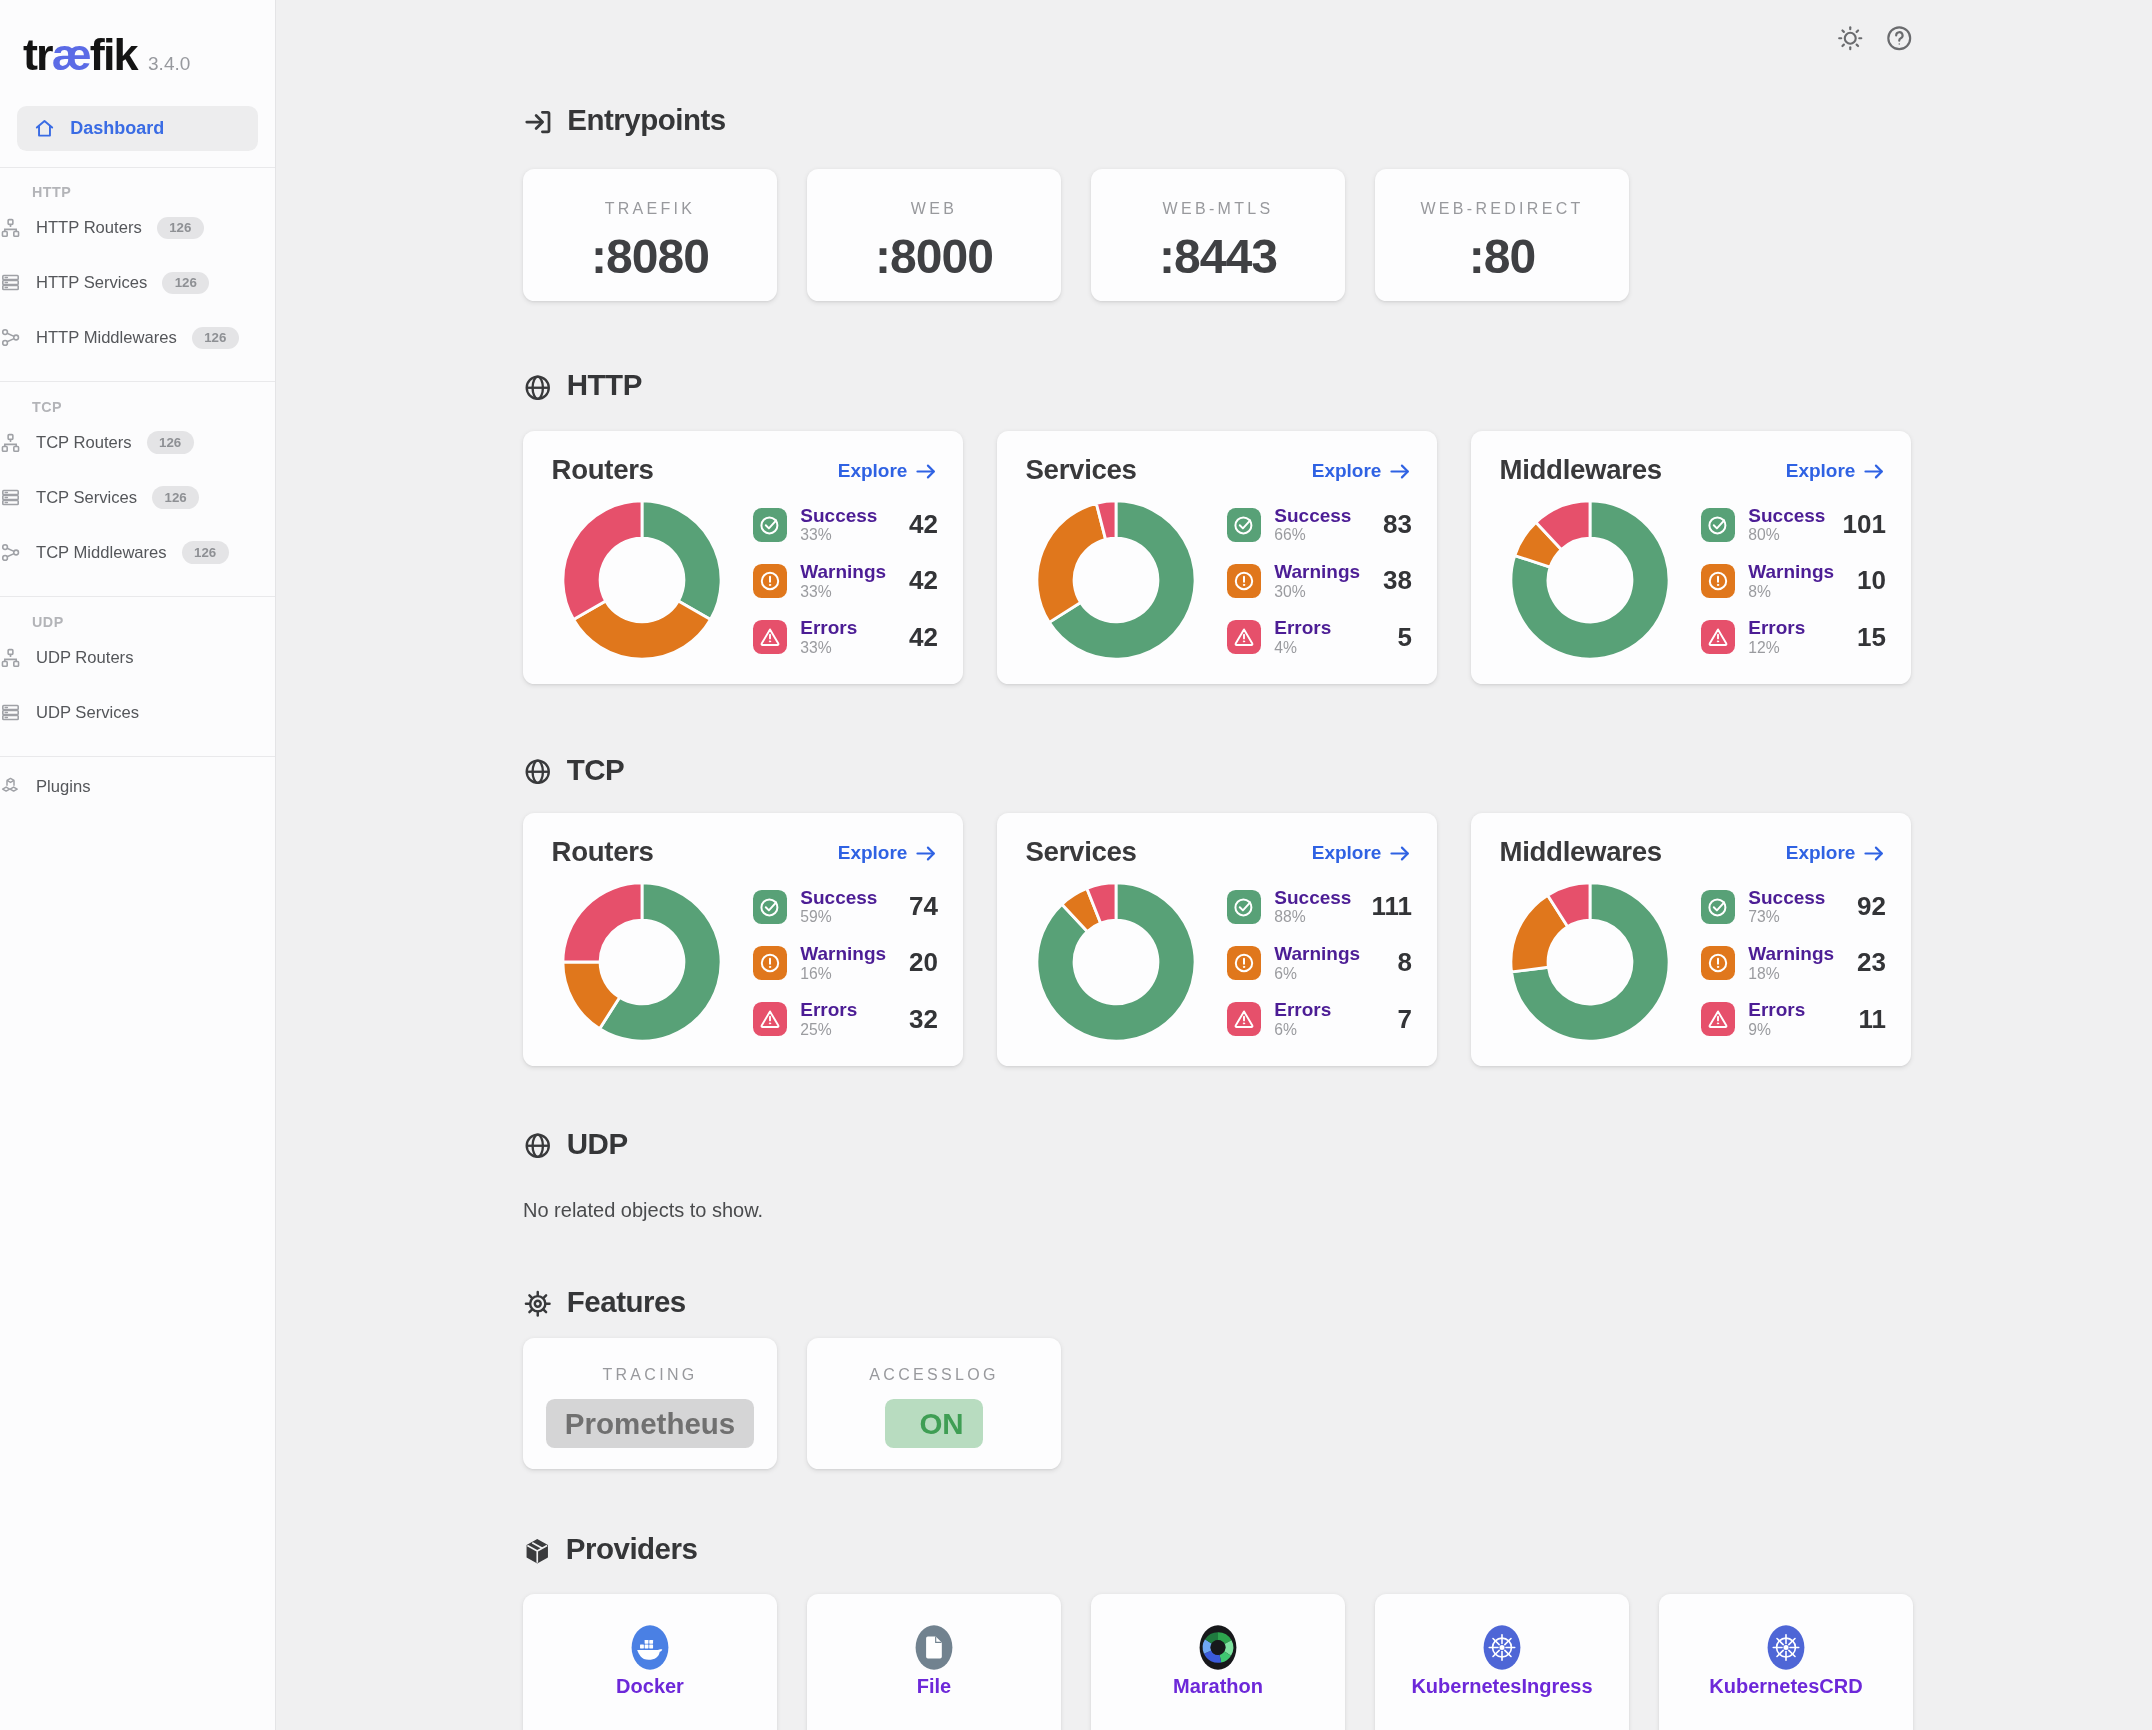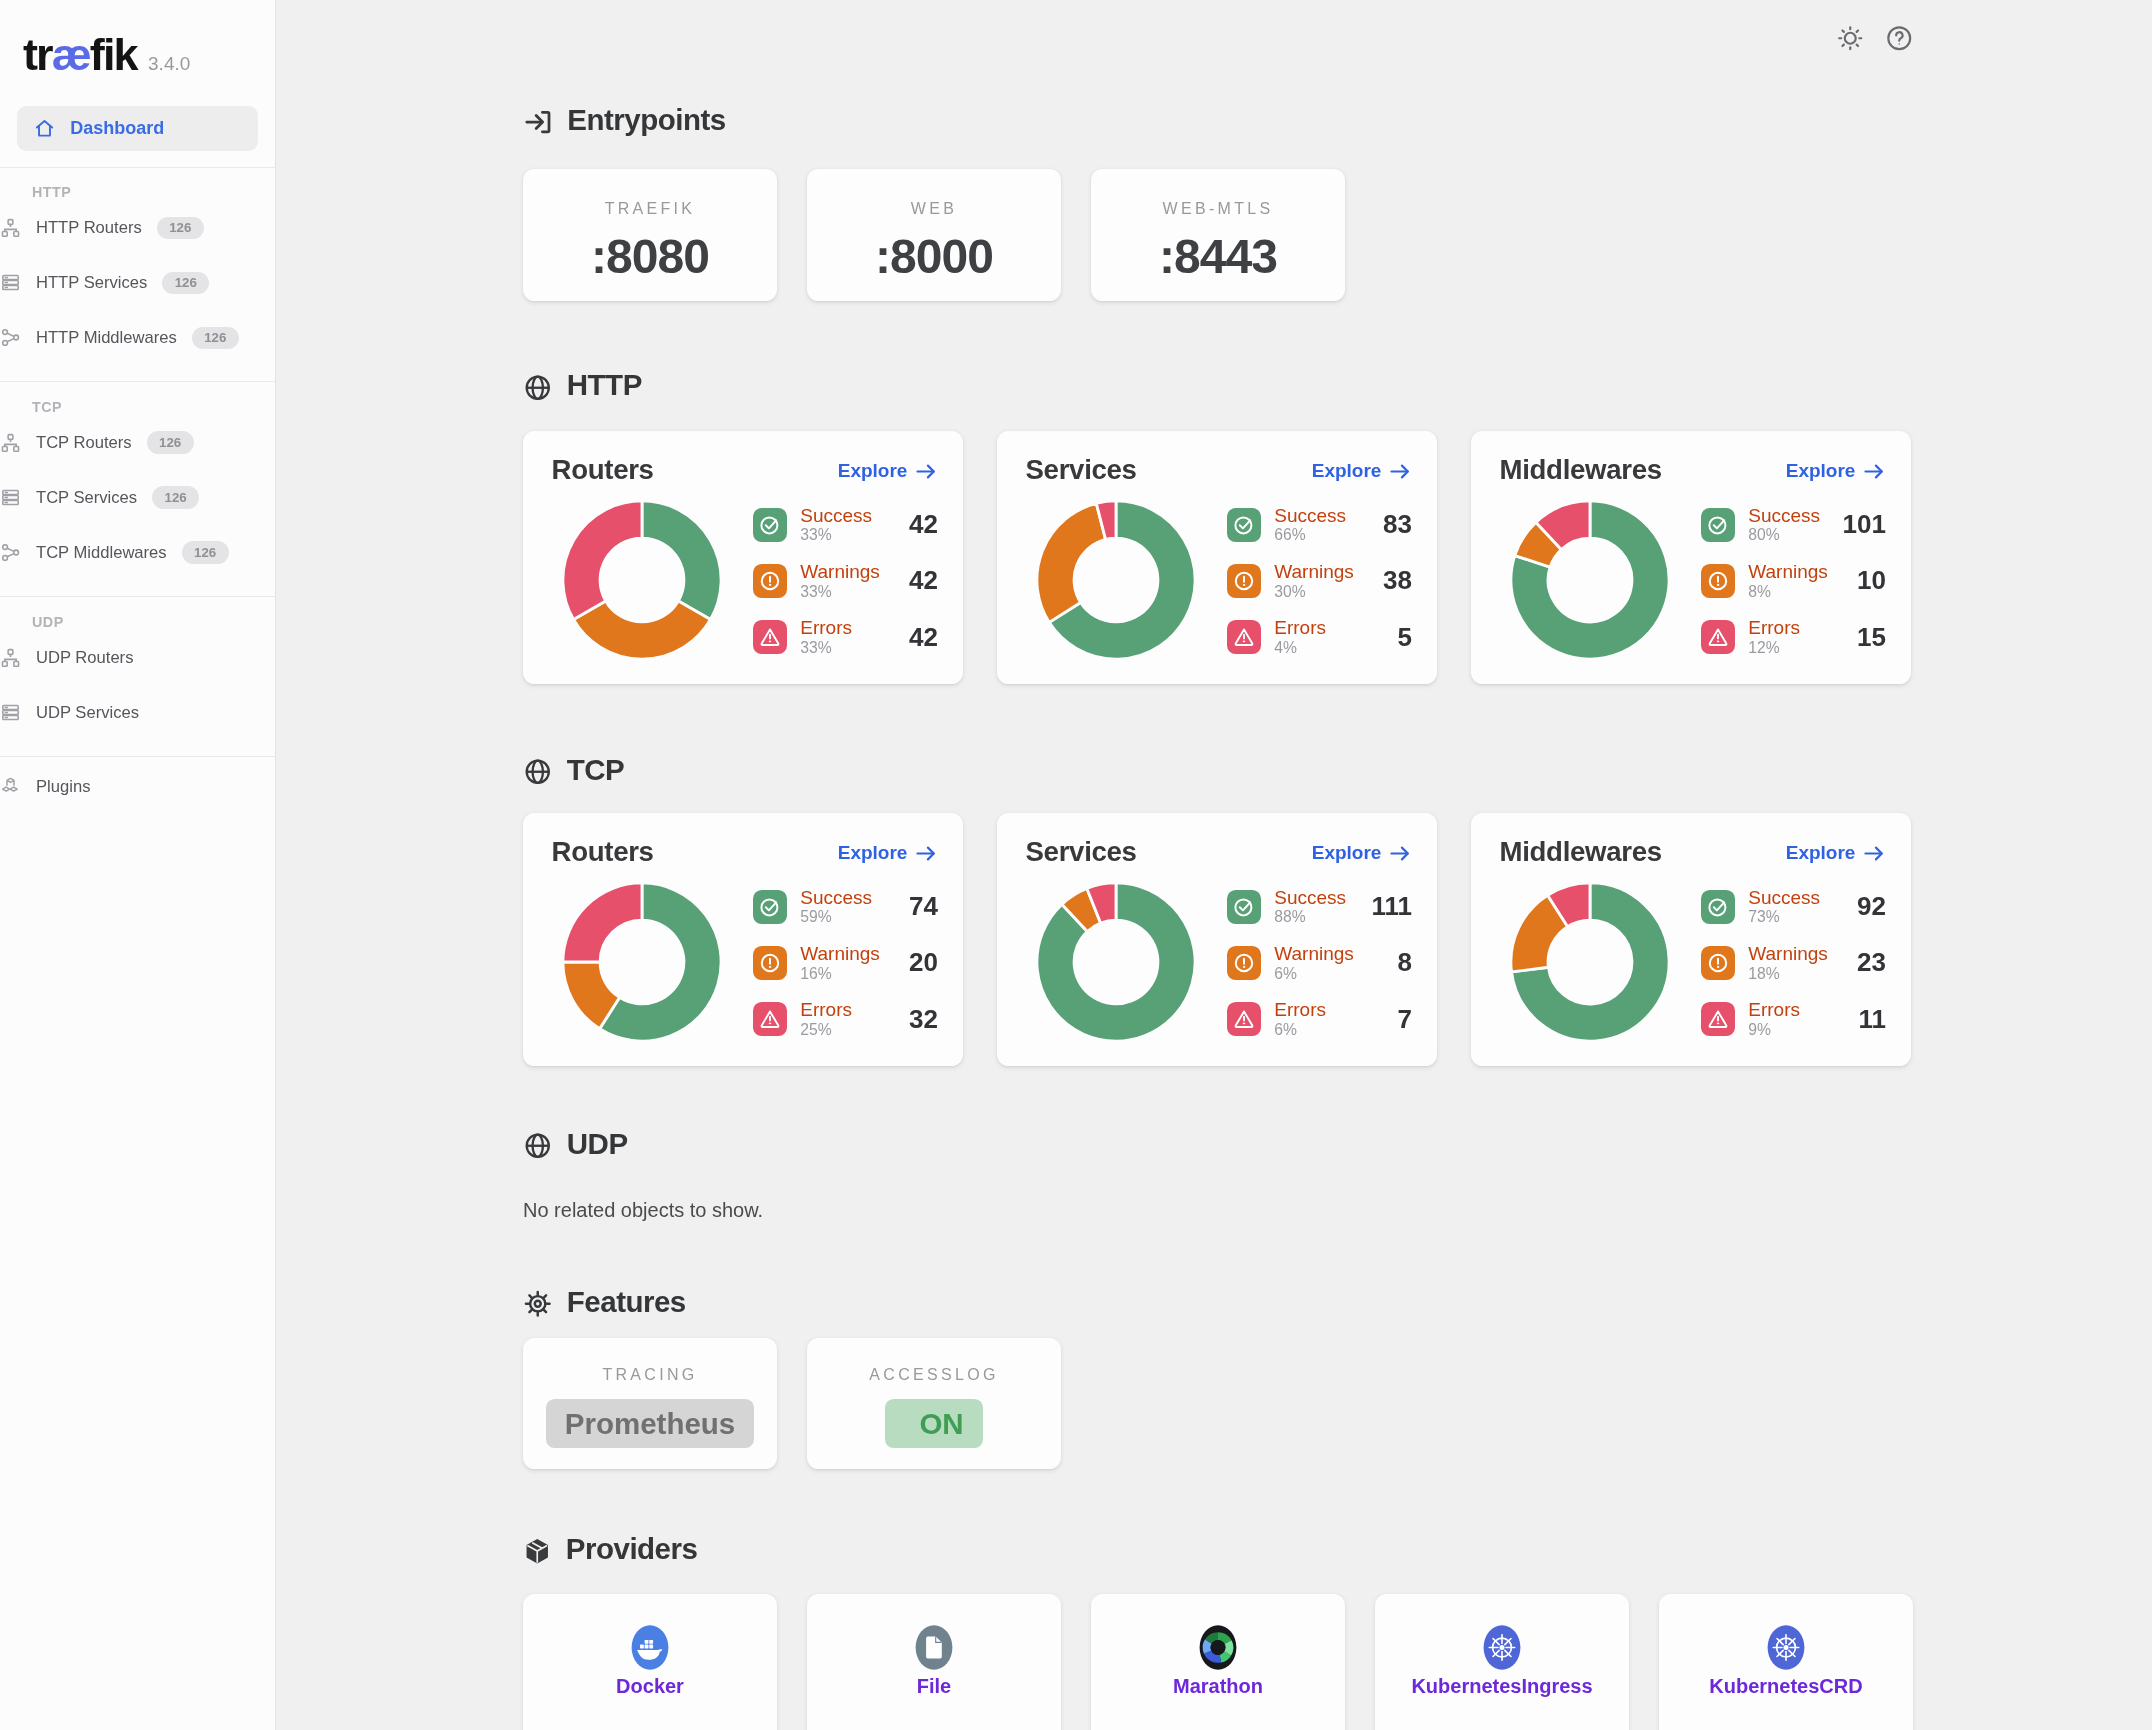--- a/index.html
+++ b/index.html
@@ -65,21 +65,21 @@
   .explore svg { display:block; }
   .donut { position:absolute; left:38px; top:68px; }
   .legend { position:absolute; left:230px; right:25px; top:75px; }
   .legend-row { display:flex; align-items:center; margin-bottom:18px; }
   .legend-ico { width:34px; height:34px; border-radius:8.6px; display:flex;
     align-items:center; justify-content:center; flex:0 0 34px; }
   .legend-ico.success { background:#58a177; }
   .legend-ico.warnings { background:#e0771c; }
   .legend-ico.errors { background:#e6506b; }
   .legend-txt { margin-left:13.3px; line-height:1.05; }
-  .legend-label { font-size:19px; font-weight:400; color:#c2410c; }
+  .legend-label { font-size:19px; font-weight:700; color:#4c1d95; }
   .legend-pct { font-size:15.7px; color:#9a9b9f; margin-top:1.9px; }
   .legend-val { margin-left:auto; font-size:26px; font-weight:700; color:#333437; }
 
   .empty-text { margin-top:38px; font-size:20px; color:#4a4b4d; }
 
   .feat-card { width:254px; height:131px; margin-top:19px;
     display:flex; flex-direction:column; align-items:center; padding-top:28.5px; }
   .feat-pill { margin-top:15px; border-radius:8.6px; padding:7.6px 19px;
     font-size:29.5px; font-weight:700; }
   .feat-pill.neutral { background:#d5d5d6; color:#707070; }
@@ -268,20 +268,24 @@
         <div class="ep-port">:8080</div>
       </div>
       <div class="card ep-card">
         <div class="ep-name">WEB</div>
         <div class="ep-port">:8000</div>
       </div>
       <div class="card ep-card">
         <div class="ep-name">WEB-MTLS</div>
         <div class="ep-port">:8443</div>
       </div>
+      <div class="card ep-card">
+        <div class="ep-name">WEB-REDIRECT</div>
+        <div class="ep-port">:80</div>
+      </div>
     </div>
 
   <div id="protocol-sections">
       <div class="sec-heading mt-http">
         <span class="icon">
           <svg width="29.5" height="29.5" viewBox="0 0 24 24" fill="none" stroke="currentColor" stroke-width="1.9">
             <circle cx="12" cy="12" r="9"></circle>
             <ellipse cx="12" cy="12" rx="4.2" ry="9"></ellipse>
             <path d="M3 12h18"></path>
           </svg>

